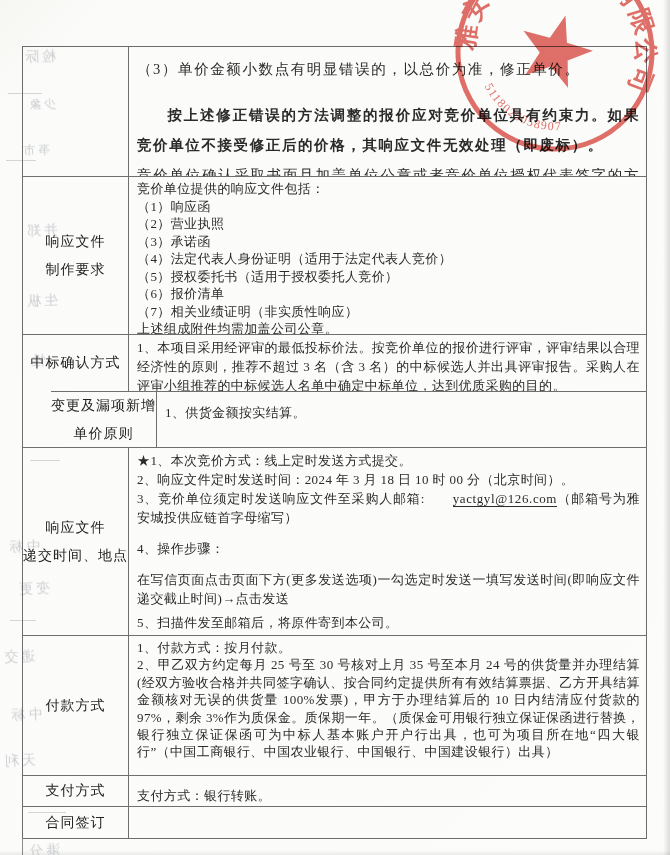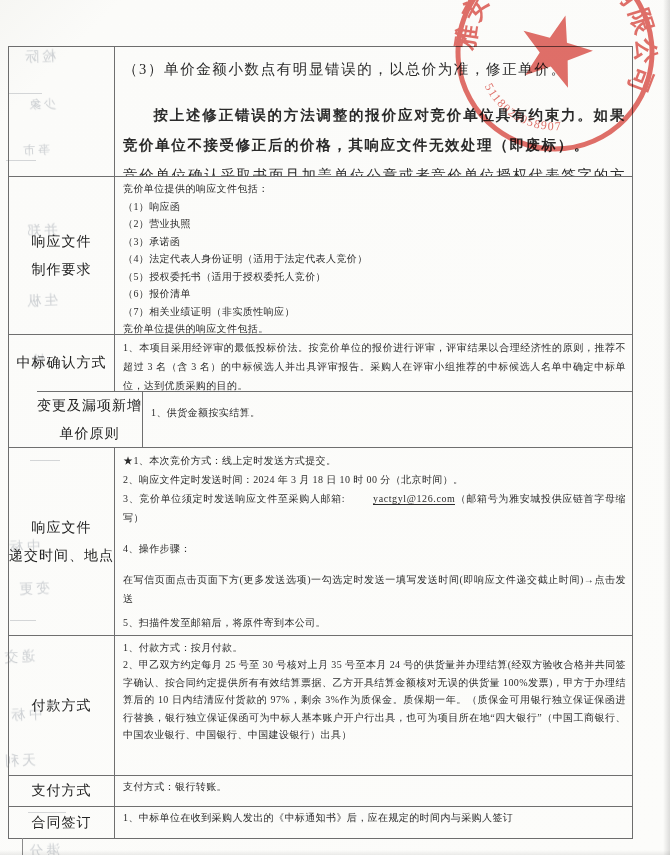--- a/index.html
+++ b/index.html
@@ -9,50 +9,50 @@
     overflow:hidden; color:#2b2b2b;
     font-family:"Liberation Serif","DejaVu Serif",serif;
   }
   .edge-right { position:absolute; right:0; top:0; width:7px; height:100%;
     background:linear-gradient(to right, rgba(0,0,0,0), rgba(0,0,0,0.13)); }
   .edge-bottom { position:absolute; left:0; bottom:0; width:100%; height:5px;
     background:linear-gradient(to bottom, rgba(0,0,0,0), rgba(0,0,0,0.07)); }
 
   
   .doc-table {
-    position:absolute; left:8px; top:46px; width:623px;
+    position:absolute; left:22px; top:46px; width:623px;
     border:1px solid #6d6d6d; background:transparent;
   }
   .row { display:flex; box-sizing:border-box; }
   .row + .row { border-top:1px solid #6f6f6f; }
   .cell-label {
     width:105px; flex:0 0 105px; border-right:1px solid #6f6f6f;
     display:flex; flex-direction:column; justify-content:center; align-items:center;
     text-align:center; font-size:14px; letter-spacing:1px; color:#232323;
   }
   .cell-label span { line-height:28px; white-space:nowrap; }
   .cell-content { flex:1 1 auto; padding:3px 6px 2px 8px; box-sizing:border-box;
-    font-size:10px; letter-spacing:0.4px; text-align:justify; overflow:hidden; }
+    font-size:13px; letter-spacing:0.4px; text-align:justify; overflow:hidden; }
   .cell-content p { margin:0; line-height:19px; }
 
   .r0 { height:129px; } .r1 { height:158px; } .r2 { height:57px; }
   .r3 { height:56px;margin-left:28px; }  .r4 { height:188px; } .r5 { height:140px; }
   .r6 { height:31px; }  .r7 { height:32px; }
 
   .r0 .cell-content { padding-top:7px; font-size:14.5px; letter-spacing:1.6px; }
   .r0 .cell-content p { line-height:30px; }
   .r0 .indent { text-indent:2.1em; margin-top:16px;font-weight:bold; }
   .r1 .cell-content p { line-height:17.5px; }
   .r2 .cell-content p { line-height:19px; }
   .r3 .cell-content { padding-top:11px; }
   .r4 .cell-content p { line-height:19px; }
   .r4 .gap { margin-top:12px; }
   .r4 .gap-sm { margin-top:5px; }
   .r5 .cell-content p { line-height:17.4px; }
-  .r6 .cell-content, .r7 .cell-content { display:flex; align-items:flex-start; }
+  .r6 .cell-content, .r7 .cell-content { display:flex; align-items:flex-end; }
   .r6 .cell-content p, .r7 .cell-content p { line-height:16px; }
 
   .email { border-bottom:1px solid #2b2b2b; padding-bottom:0px; letter-spacing:0.6px;
     font-family:"Liberation Serif","DejaVu Serif",serif;margin-left:28px; }
 
   .stub-left { position:absolute; left:22px; top:838px; width:1px; height:17px; background:#8b8b8b; }
 
   
   .stamp { position:absolute; left:435px; top:-68px; width:240px; height:240px;
     mix-blend-mode:multiply; opacity:0.84; pointer-events:none; }
@@ -113,21 +113,21 @@
       </div>
       <div class="cell-content">
         <p>竞价单位提供的响应文件包括：</p>
         <p>（1）响应函</p>
         <p>（2）营业执照</p>
         <p>（3）承诺函</p>
         <p>（4）法定代表人身份证明（适用于法定代表人竞价）</p>
         <p>（5）授权委托书（适用于授权委托人竞价）</p>
         <p>（6）报价清单</p>
         <p>（7）相关业绩证明（非实质性响应）</p>
-        <p>竞价单位提供的响应文件包括。</p>
+        <p>上述组成附件均需加盖公司公章。</p>
       </div>
     </div>
 
     <div class="row r2">
       <div class="cell-label">
         <span>中标确认方式</span>
       </div>
       <div class="cell-content">
         <p>1、本项目采用经评审的最低投标价法。按竞价单位的报价进行评审，评审结果以合理经济性的原则，推荐不超过 3 名（含 3 名）的中标候选人并出具评审报告。采购人在评审小组推荐的中标候选人名单中确定中标单位，达到优质采购的目的。</p>
       </div>
@@ -175,23 +175,20 @@
         <span>支付方式</span>
       </div>
       <div class="cell-content">
         <p>支付方式：银行转账。</p>
       </div>
     </div>
 
     <div class="row r7">
       <div class="cell-label">
         <span>合同签订</span>
-      </div>
-      <div class="cell-content">
-        <p>1、中标单位在收到采购人发出的《中标通知书》后，应在规定的时间内与采购人签订</p>
       </div>
     </div>
 
   </div>
 
   <span class="stub-left"></span>
 
   <svg class="stamp" width="240" height="240" viewBox="0 0 240 240" aria-hidden="true">
     <defs>
       <path id="arc-top" d="M 42.5,144 A 82,82 0 1 1 197.5,144" fill="none"></path>

